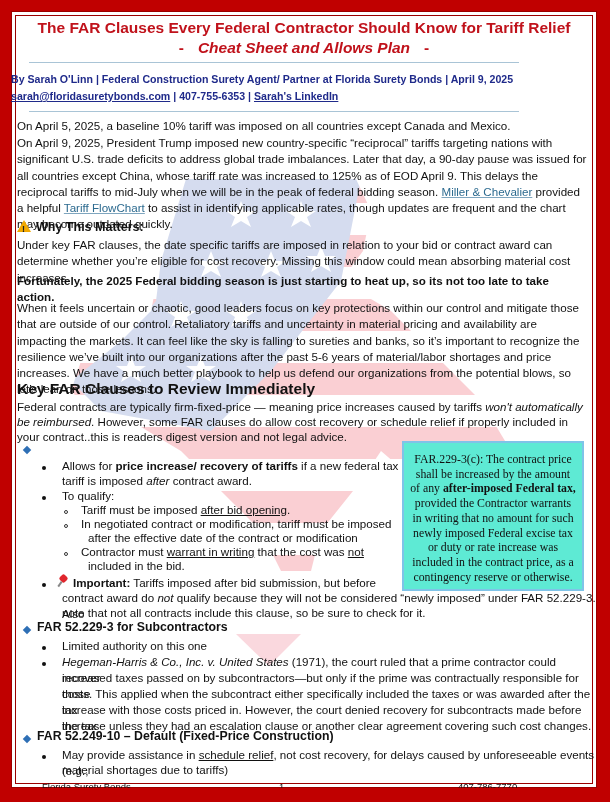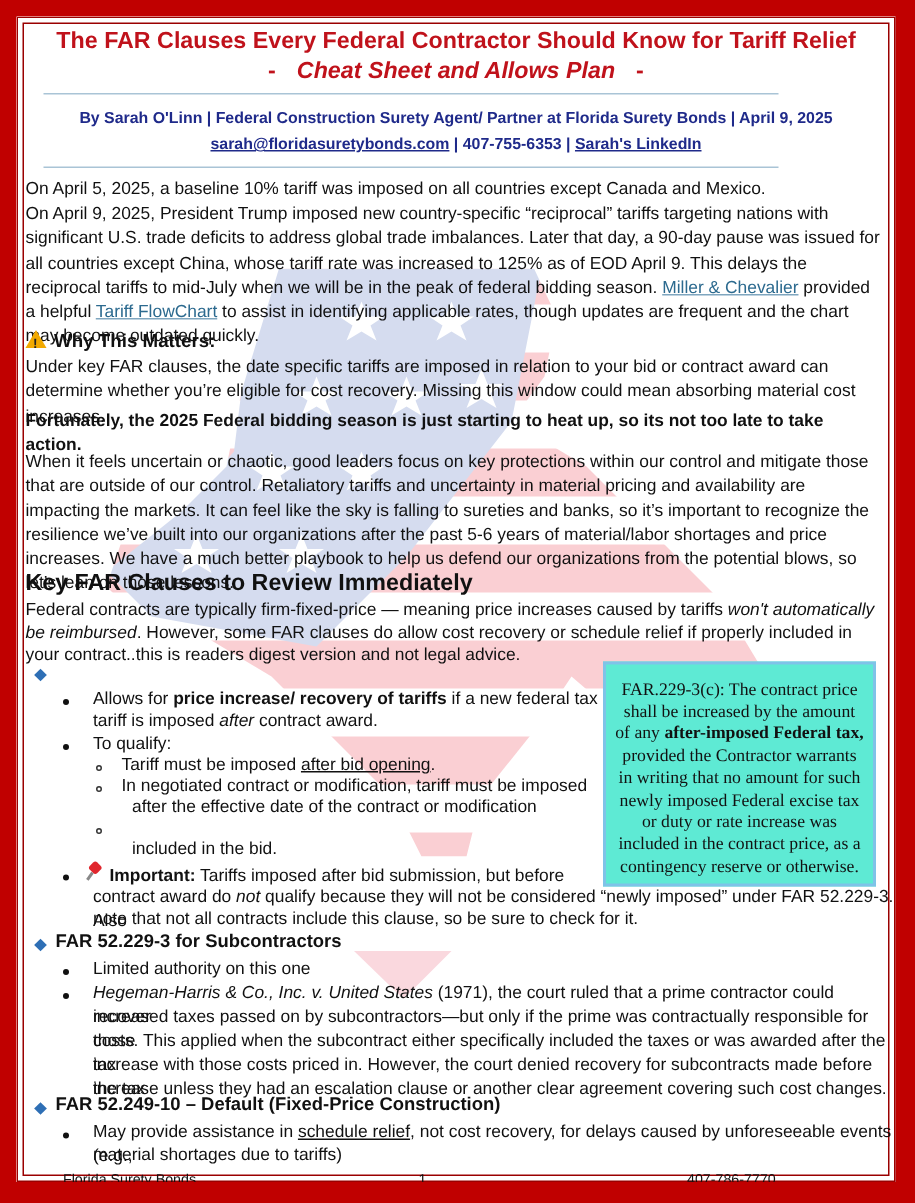--- a/index.html
+++ b/index.html
@@ -24,21 +24,21 @@
   .content { position: absolute; left: 0; top: 0; width: 586px; height: 777px; }
   .title {
     position: absolute; left: 0; width: 586px; text-align: center;
     color: #c0121b; font-weight: bold;
   }
   .t1 { top: 8px; font-size: 15.5px; }
   .t2 { top: 28px; font-size: 15.5px; font-style: italic; }
   .t2 .dash { font-style: normal; padding: 0 14px; }
   .rule { position: absolute; left: 18px; width: 490px; height: 1px; background: #a9c4d6; }
   .byline {
-    position: absolute; left: 0; width: 586px; text-align: center;
+    position: absolute; left: 0; width: 586px; 
     color: #1f2a8a; font-weight: bold; font-size: 10.6px; line-height: 17px;
   }
   .p {
     position: absolute; left: 6px; width: 572px;
     font-size: 11.6px; line-height: 16.3px;
   }
   .link { color: #2c6a8f; text-decoration: underline; text-decoration-color: #7fa6bf; }
   .ul { text-decoration: underline; }
   .h-warn { font-size: 12.5px; font-weight: bold; }
   .warn {
@@ -156,20 +156,23 @@
     <div class="li" style="left:51px; top:477px">To qualify:</div>
 
     <div class="circ" style="left:53px; top:499px"></div>
     <div class="li" style="left:70px; top:491px">
       <span>Tariff must be imposed </span><span class="ul">after bid opening</span><span>.</span>
     </div>
     <div class="circ" style="left:53px; top:513px"></div>
     <div class="li" style="left:70px; top:505px">In negotiated contract or modification, tariff must be imposed</div>
     <div class="li" style="left:77px; top:519px">after the effective date of the contract or modification</div>
     <div class="circ" style="left:53px; top:541px"></div>
+    <div class="li" style="left:70px; top:533px">
+      <span>Contractor must </span><span class="ul">warrant in writing</span><span> that the cost was </span><span class="ul">not</span>
+    </div>
     <div class="li" style="left:77px; top:547px">included in the bid.</div>
 
     <div class="dot" style="left:31px; top:572px"></div>
     <div class="li" style="left:40px; top:564px">
       <span class="pin"></span><b>Important:</b><span> Tariffs imposed after bid submission, but before</span>
     </div>
     <div class="li" style="left:51px; top:579px">
       <span>contract award do </span><em>not</em><span> qualify because they will not be considered “newly imposed” under FAR 52.229-3. Also</span>
     </div>
     <div class="li" style="left:51px; top:594px">note that not all contracts include this clause, so be sure to check for it.</div>

